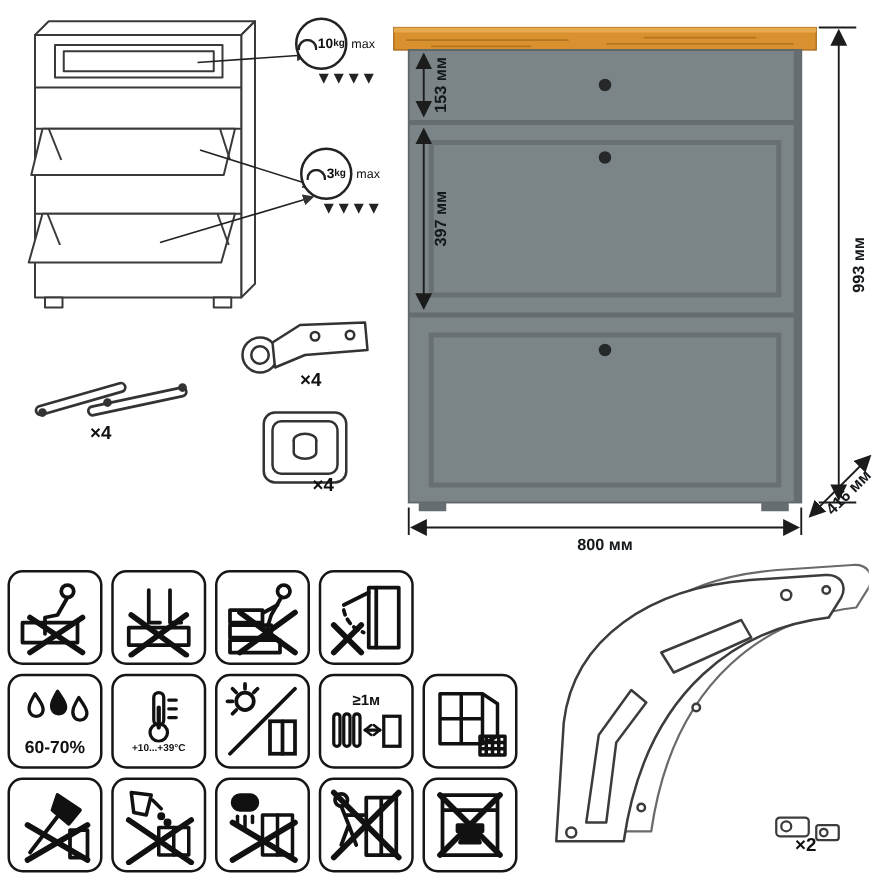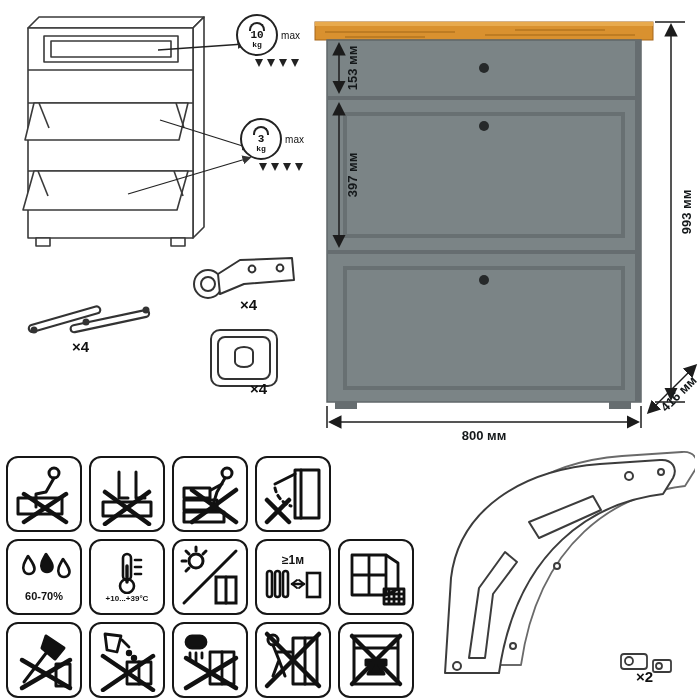--- a/index.html
+++ b/index.html
@@ -5,37 +5,37 @@
   * { margin:0; padding:0; box-sizing:border-box; }
   html,body { width:700px; height:700px; background:#fff;
     font-family:"Liberation Sans", sans-serif; position:relative; overflow:hidden; }
   .abs { position:absolute; }
   svg { display:block; }
 
   
   .badge { position:absolute; display:flex; flex-direction:column; align-items:center; }
   .badge-row { display:flex; align-items:center; gap:3px; }
   .badge-circle { width:42px; height:42px; border:2.5px solid #222; border-radius:50%;
-    display:flex; flex-direction:column; align-items:center; justify-content:center;
-    background:#fff; position:relative;font-family:Liberation Mono, monospace; }
+    display:flex; align-items:center; justify-content:center;
+    background:#fff; position:relative; }
   .kb-handle { width:16px; height:9px; border:2.5px solid #222; border-bottom:none;
     border-radius:8px 8px 0 0; margin-bottom:-1px; }
   .kb-val { font-size:11px; font-weight:bold; color:#111; line-height:1; }
   .kb-unit { font-size:8px; font-weight:bold; color:#111; line-height:1; }
   .badge-max { font-size:10px; font-weight:normal; color:#111; }
   .badge-arrows { margin-top:2px; margin-left:18px; }
 
   
   .qty { position:absolute; font-size:15px; font-weight:bold; color:#111; }
 
   
   .tile { position:absolute; width:76px; height:76px; background:#fff;
     border:2.5px solid #161616; border-radius:12px;
     display:flex; flex-direction:column; align-items:center; justify-content:center; gap:1px; }
-  .tile-label { font-weight:bold; color:#111; font-size:11px; line-height:1; }
+  .tile-label { font-weight:bold; color:#111; font-size:14px; line-height:1; }
   .tile-label.small { font-size:8px; }
   .tile-label.top { order:-1; font-size:12px; }
 </style>
 </head>
 <body>
 
 <svg class="abs" style="left:8px;top:8px" width="300" height="440" viewBox="0 0 300 440">
   <defs>
     <marker id="wfar" markerWidth="7" markerHeight="7" refX="5" refY="3.5" orient="auto">
       <path d="M0 0 L7 3.5 L0 7 Z" fill="#333"></path>

